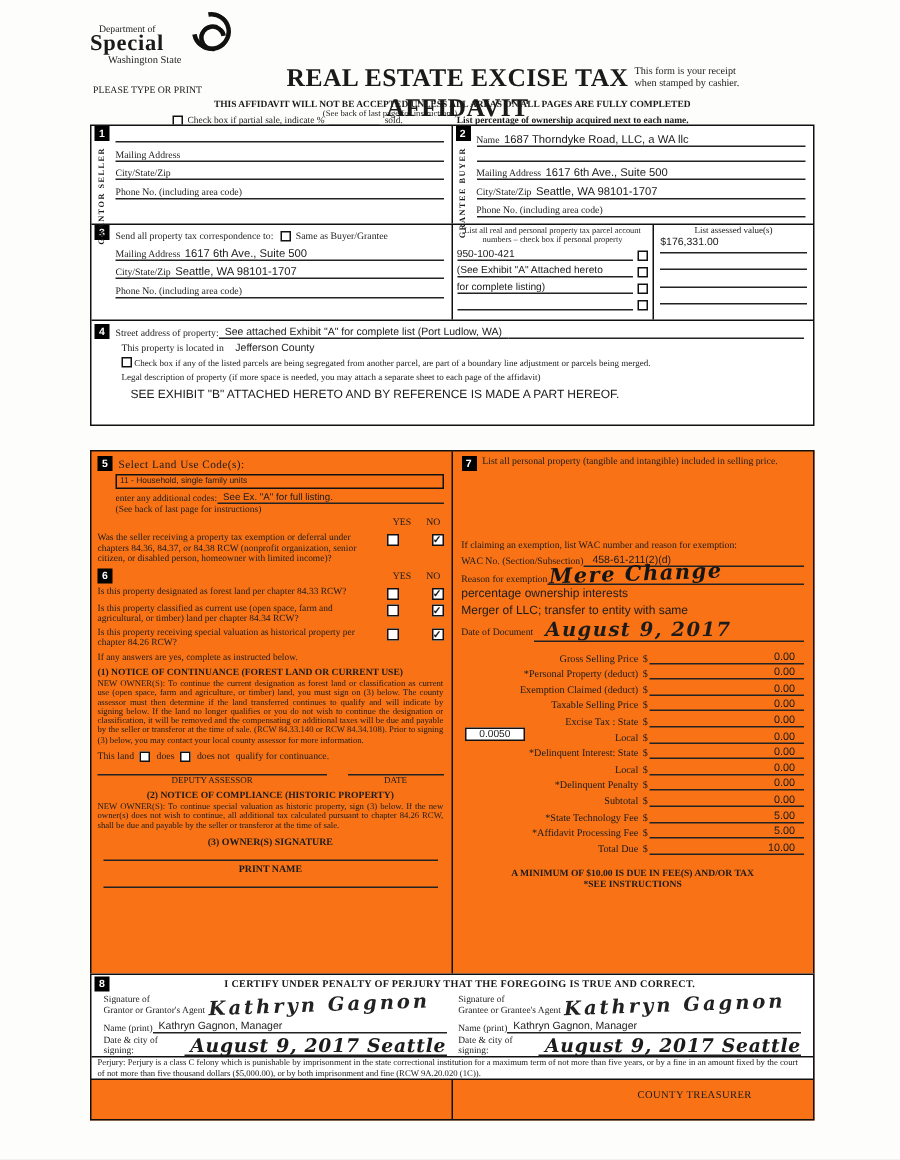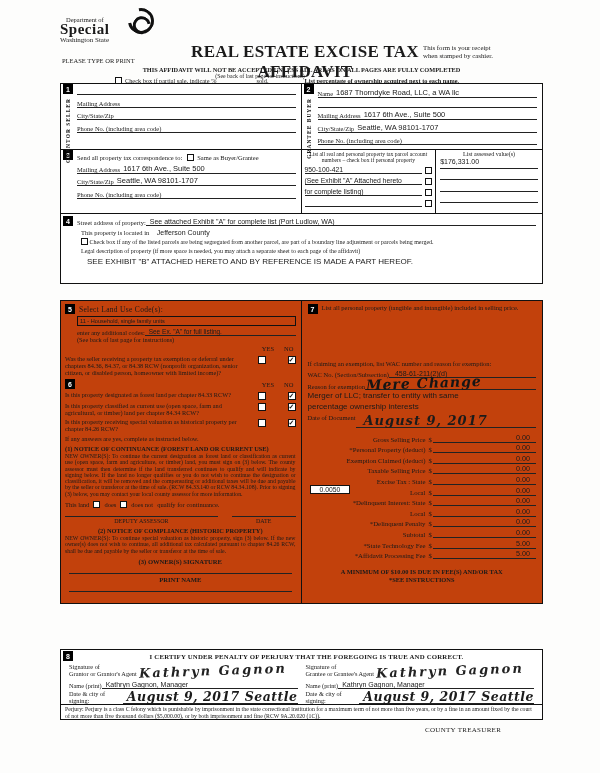--- a/index.html
+++ b/index.html
@@ -13,21 +13,21 @@
   .mono { font-family:"DejaVu Sans Mono", monospace; }
   .b { font-weight:bold; }
   .ctr { text-align:center; }
   .script { font-family:"DejaVu Serif", serif; font-style:italic; font-weight:bold; letter-spacing:2px; color:#222; }
   .hand { font-family:"DejaVu Serif", serif; font-style:italic; font-weight:bold; color:#1b1b1b; }
 
   
   .logo { left:60px; top:16px; width:120px; }
   .logo .l1 { font-size:6.5px; margin-left:6px; }
   .logo .l2 { font-size:15px; font-weight:bold; letter-spacing:.5px; line-height:13px; }
-  .logo .l3 { font-size:7px; }
+  .logo .l3 { font-size:7px; margin-left:12px; }
   .swirl { position:absolute; left:68px; top:-8px; width:26px; height:26px; border:3px solid #111; border-radius:50%; border-left-color:transparent; transform:rotate(35deg); }
   .swirl:after { content:""; position:absolute; left:4px; top:4px; width:12px; height:12px; border:3px solid #111; border-radius:50%; border-right-color:transparent; }
 
   .titleblk { left:150px; top:42px; width:310px; text-align:center; }
   .titleblk .t1 { font-size:17px; font-weight:bold; letter-spacing:.3px; }
   .titleblk .t2 { font-size:8px; margin-top:1px; }
   .receiptnote { left:423px; top:44px; width:120px; font-size:6.8px; line-height:8px; }
   .pleasetype { left:62px; top:57px; font-size:6.5px; }
   .warnline { left:60px; top:66px; width:483px; text-align:center; font-size:6.3px; font-weight:bold; }
   .seeback1 { left:60px; top:72.5px; width:400px; text-align:center; font-size:5.8px; }
@@ -71,21 +71,21 @@
   .u { border-bottom:.8px solid #222; }
   .streetval { font-family:"Liberation Sans",sans-serif; font-size:7px; padding:0 4px; }
   .stretch { flex:1; }
   .locline { margin:3px 0 2px 18px; }
   .locval { font-family:"Liberation Sans",sans-serif; font-size:7px; margin-left:6px; }
   .segline { margin-left:18px; font-size:6px; }
   .legline { margin:3px 0 2px 18px; font-size:6px; }
   .legval { margin:3px 0 0 24px; font-family:"Liberation Sans",sans-serif; font-size:8px; }
 
   
-  .boxB { left:60px; top:300px; width:483px; height:304px; border:1.5px solid #111; display:flex; background:#c2410c; }
+  .boxB { left:60px; top:300px; width:483px; height:447px; border:1.5px solid #111; display:flex; background:#f97316; }
   .colL { width:50%; border-right:1px solid #111; padding:3px 5px 2px 4px; font-size:6.3px; display:flex; flex-direction:column; }
   .colR { width:50%; padding:3px 6px 2px 6px; font-size:6.5px; display:flex; flex-direction:column; }
   .hdr5 { display:flex; align-items:center; gap:4px; }
   .hdr5 .ttl { font-size:7.5px; letter-spacing:.3px; }
   .landsel { border:1px solid #111; margin:2px 0 2px 12px; padding:1px 2px; font-family:"Liberation Sans",sans-serif; font-size:5.6px; }
   .addl { margin-left:12px; display:flex; align-items:flex-end; }
   .addl .av { font-family:"Liberation Sans",sans-serif; font-size:6.5px; border-bottom:.8px solid #222; padding:0 4px; flex:1; }
   .sb2 { margin-left:12px; font-size:6.3px; }
   .yesno { display:flex; justify-content:flex-end; gap:10px; font-size:6.5px; margin:2px 2px 1px 0; }
   .qrow { display:flex; margin-top:2px; }
@@ -107,21 +107,21 @@
   .hdr7 .txt { line-height:7.5px; }
   .spacer7 { height:46px; }
   .wacline { display:flex; align-items:flex-end; margin-top:3px; }
   .wacline .wv { font-family:"Liberation Sans",sans-serif; font-size:7px; border-bottom:.8px solid #222; flex:1; padding:0 6px; }
   .reasonline { display:flex; align-items:flex-end; margin-top:4px; position:relative; }
   .reasonline .ru { flex:1; border-bottom:.8px solid #222; height:8px; }
   .merechange { position:absolute; left:58px; top:-7px; font-size:14px; transform:rotate(-2deg); letter-spacing:1px; color:#151515; }
   .rtyped { font-family:"Liberation Sans",sans-serif; font-size:8px; line-height:9.5px; margin-top:1px; }
   .docline { display:flex; align-items:flex-end; margin-top:4px; }
   .docline .dv { font-family:"Liberation Sans",sans-serif; font-size:7.5px; border-bottom:.8px solid #222; flex:1; padding:0 8px; }
-  .dateline { display:flex; align-items:flex-start; margin-top:3px; }
+  .dateline { display:flex; align-items:center; margin-top:3px; }
   .dateline .hv { font-size:13px; border-bottom:.8px solid #222; flex:1; padding:0 8px; letter-spacing:1px; line-height:13px; }
   .money { margin-top:4px; }
   .mrow { display:flex; align-items:flex-end; height:10.6px; position:relative; }
   .mlabel { flex:0 0 118px; text-align:right; font-size:6.8px; white-space:nowrap; }
   .mdollar { margin:0 1px 0 3px; font-size:6.8px; }
   .mline { flex:1; border-bottom:.8px solid #222; text-align:right; font-family:"Liberation Sans",sans-serif; font-size:7.2px; padding-right:6px; }
   .ratebox { position:absolute; left:2px; top:0px; border:1px solid #111; font-family:"Liberation Sans",sans-serif; font-size:6.8px; padding:0 9px; background:#fff; }
   .minnote { text-align:center; font-weight:bold; font-size:6.4px; margin-top:9px; line-height:7.5px; }
 
   
@@ -383,22 +383,22 @@
       <div>If claiming an exemption, list WAC number and reason for exemption:</div>
       <div class="wacline">
         <span>WAC No. (Section/Subsection)</span>
         <span class="wv">458-61-211(2)(d)</span>
       </div>
       <div class="reasonline">
         <span>Reason for exemption</span>
         <span class="ru"></span>
         <span class="hand merechange">Mere Change</span>
       </div>
+      <div class="rtyped">percentage ownership interests</div>
       <div class="rtyped">Merger of LLC; transfer to entity with same</div>
-      <div class="rtyped">percentage ownership interests</div>
       <div class="dateline">
         <span>Date of Document</span>
         <span class="hv hand">August 9, 2017</span>
       </div>
       <div class="money">
         <div class="mrow">
             <span class="mlabel">Gross Selling Price</span>
             <span class="mdollar">$</span>
             <span class="mline">0.00</span>
           </div>
@@ -450,20 +450,25 @@
           </div>
         <div class="mrow">
             <span class="mlabel">*State Technology Fee</span>
             <span class="mdollar">$</span>
             <span class="mline">5.00</span>
           </div>
         <div class="mrow">
             <span class="mlabel">*Affidavit Processing Fee</span>
             <span class="mdollar">$</span>
             <span class="mline">5.00</span>
+          </div>
+        <div class="mrow">
+            <span class="mlabel">Total Due</span>
+            <span class="mdollar">$</span>
+            <span class="mline">10.00</span>
           </div>
       </div>
       <div class="minnote">
         <div>A MINIMUM OF $10.00 IS DUE IN FEE(S) AND/OR TAX</div>
         <div>*SEE INSTRUCTIONS</div>
       </div>
     </div>
   </div>
 
   <div class="abs boxC">

